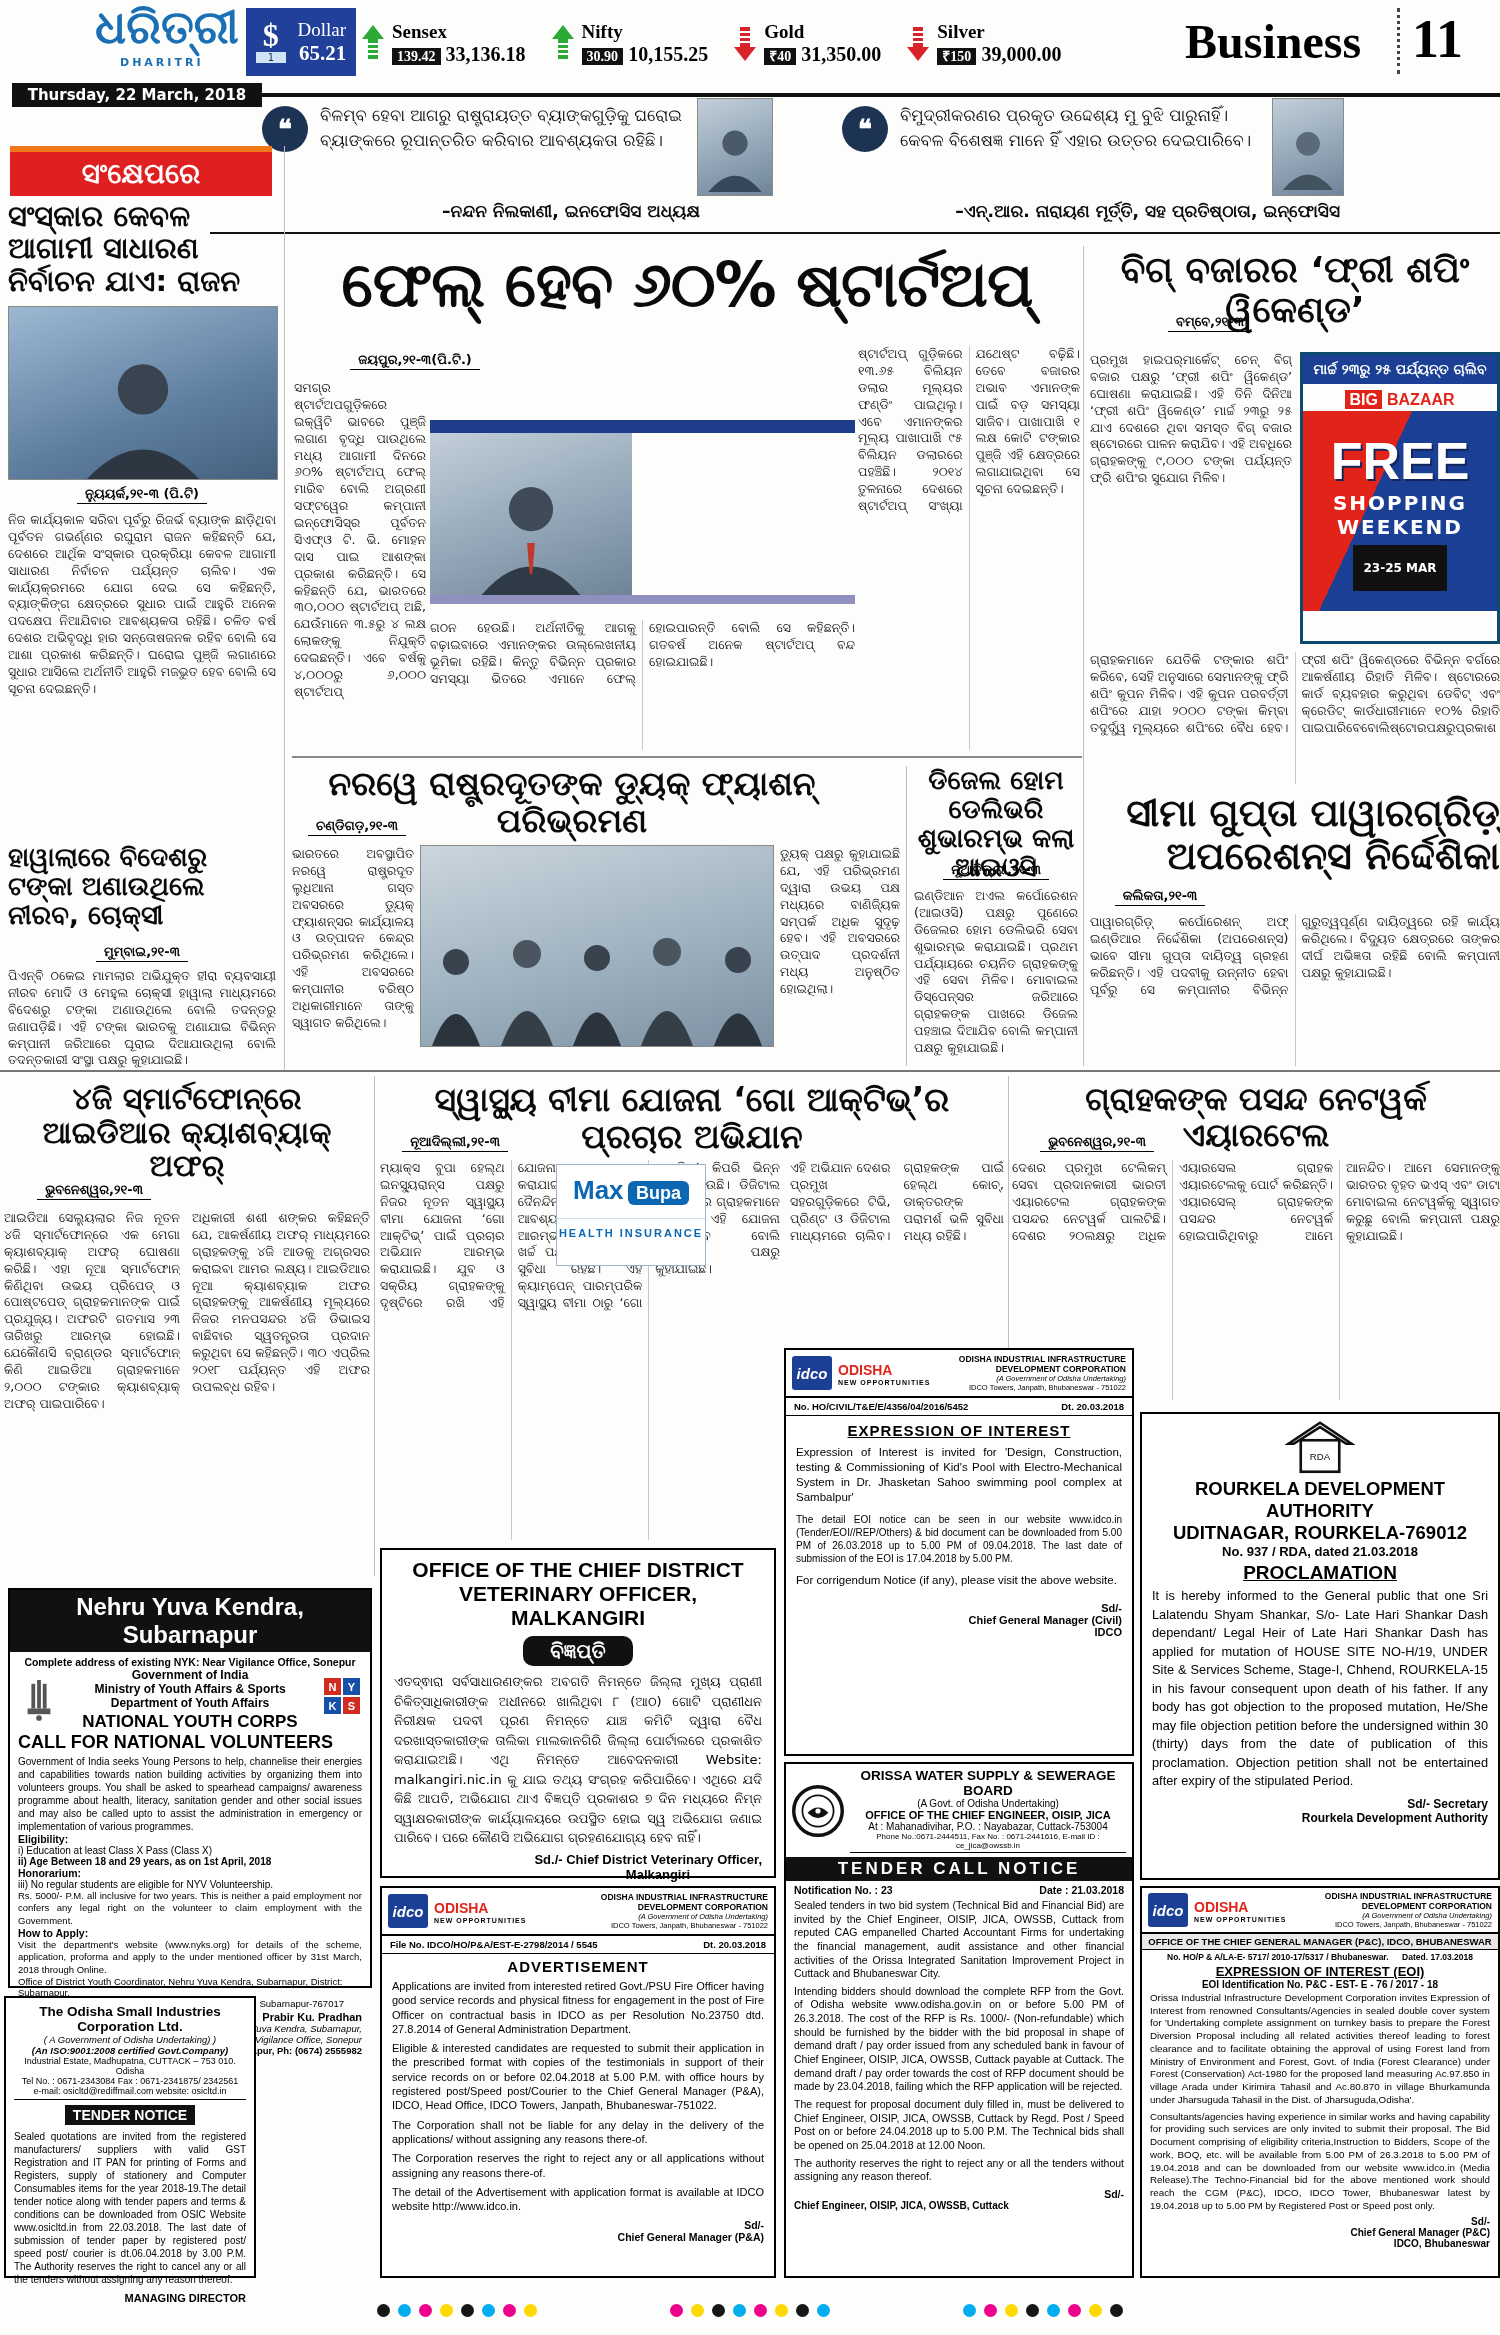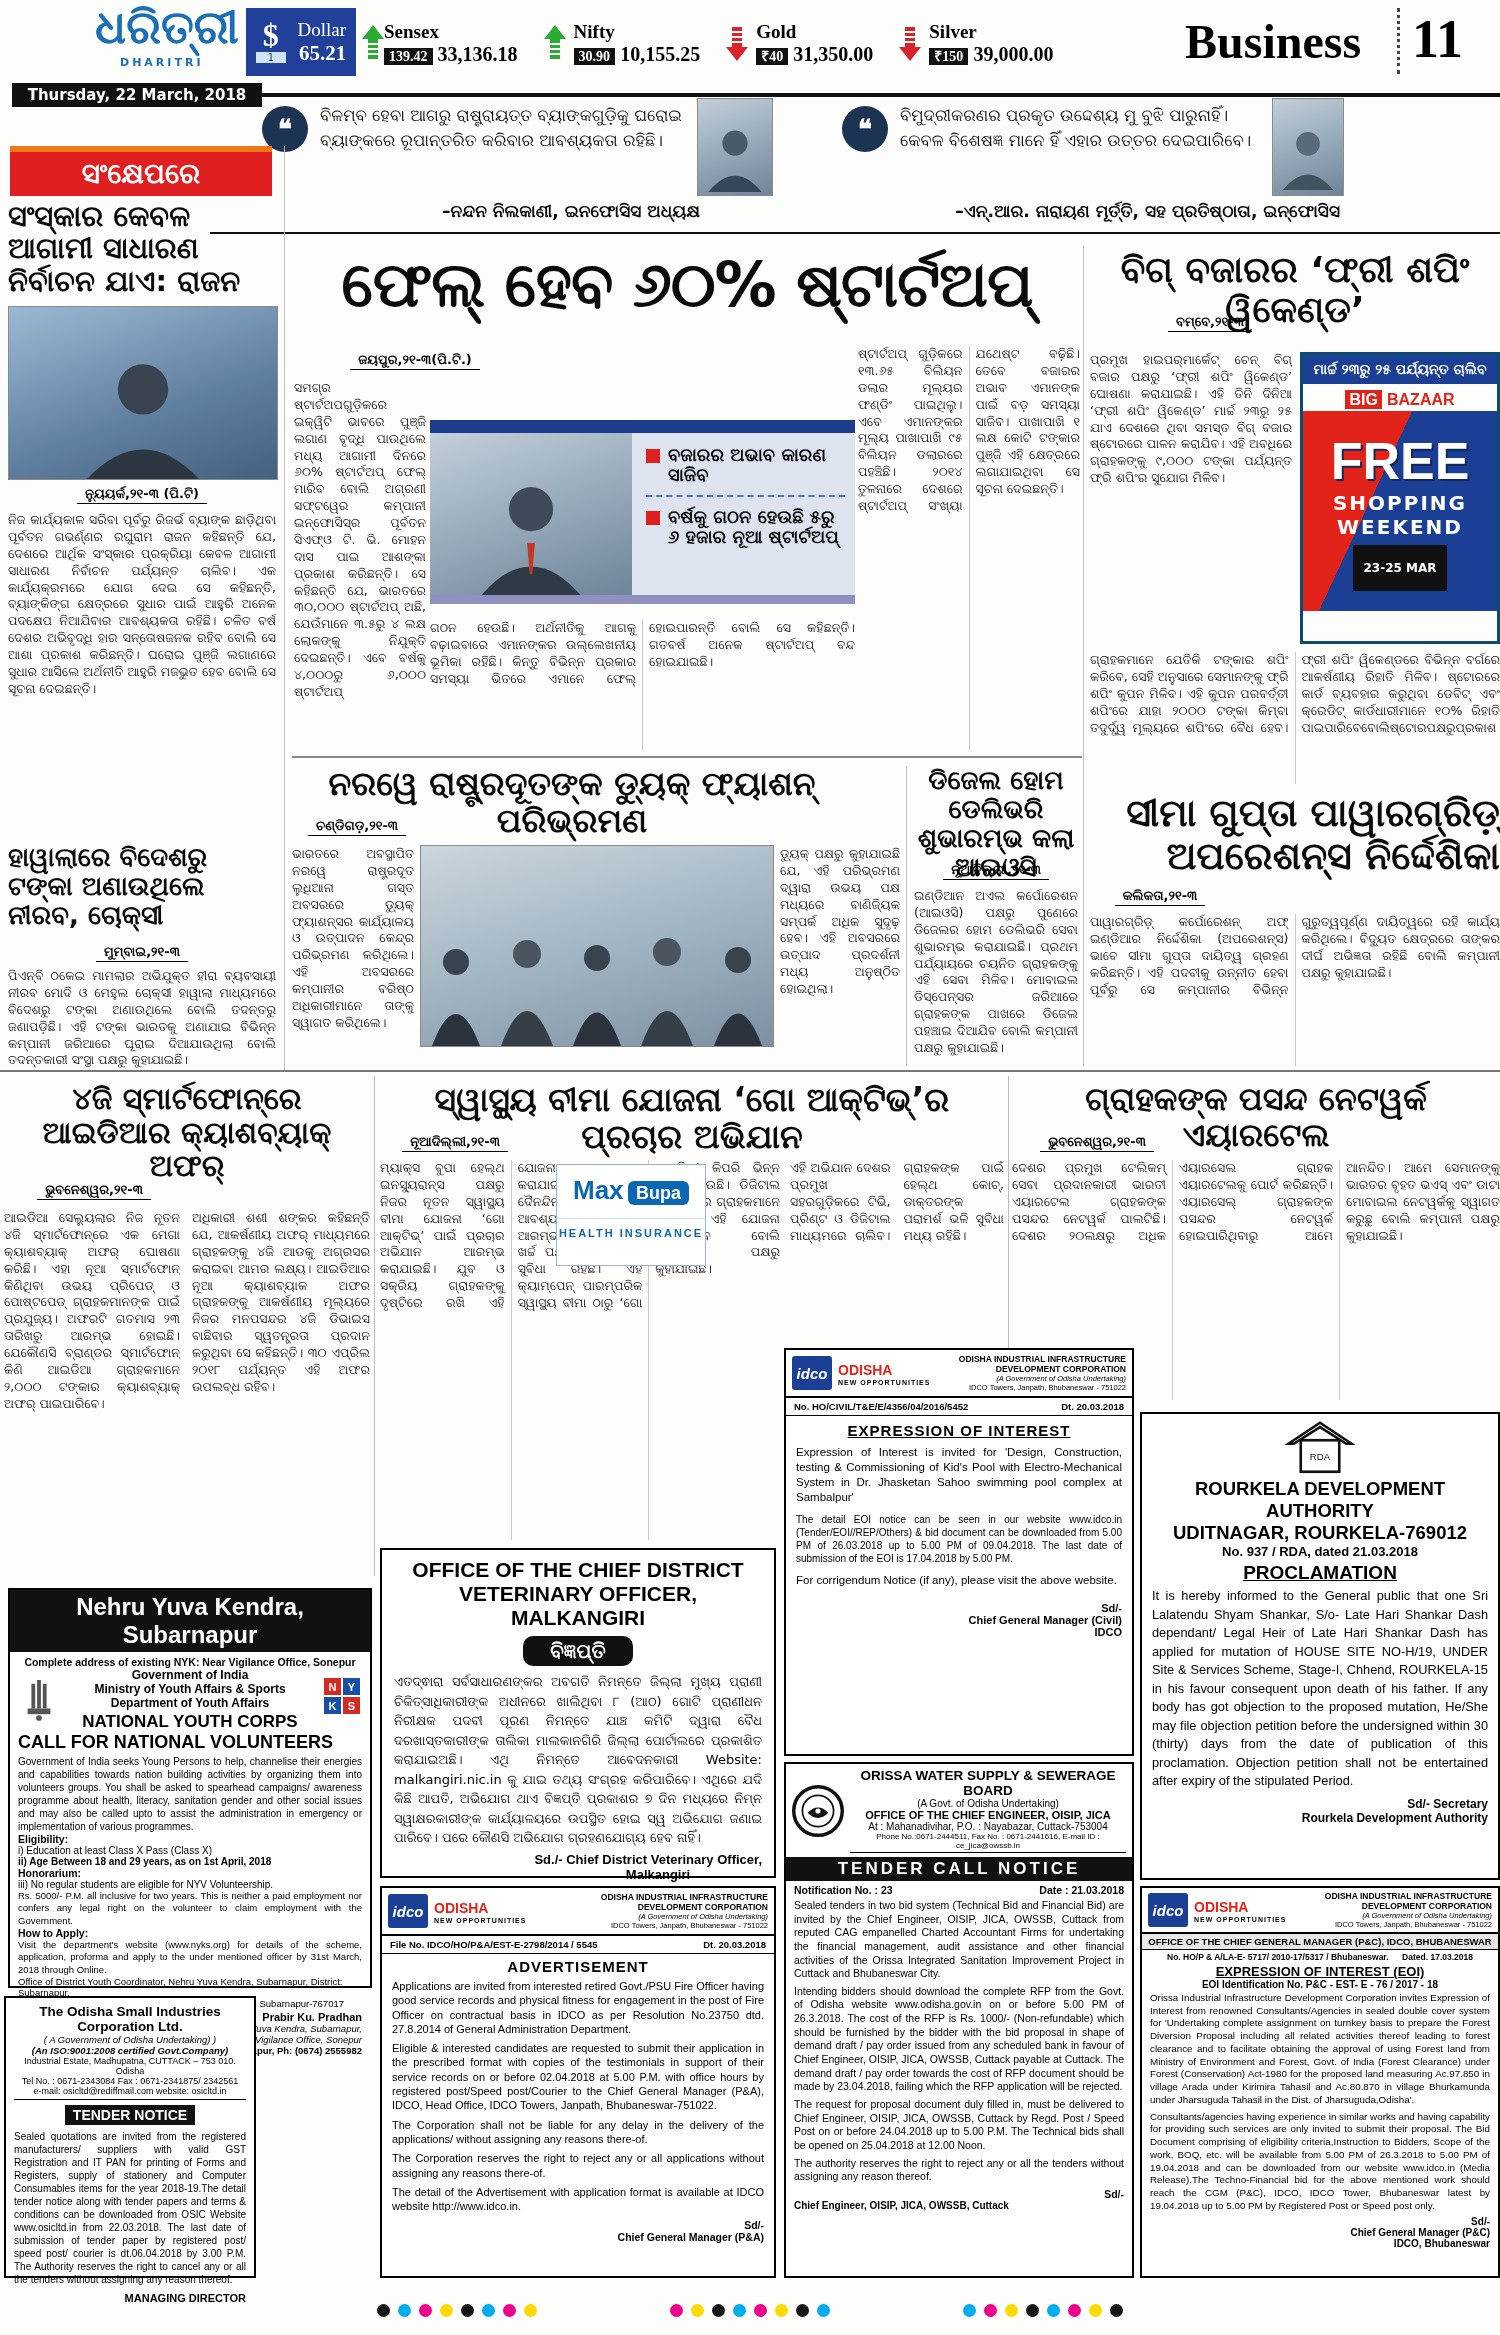--- a/index.html
+++ b/index.html
@@ -44,21 +44,21 @@
     <div style="font-size:32px;font-weight:bold;font-family:'Liberation Serif',serif;line-height:0.9">$</div>
     <div style="background:#cfe4f4;color:#1a2a5a;font-size:10px;width:30px;margin:2px auto 0;text-align:center">1</div>
   </div>
   <div style="text-align:right">
     <div style="font-size:19px;font-family:'Liberation Serif',serif">Dollar</div>
     <div style="font-size:21px;font-weight:bold;font-family:'Liberation Serif',serif">65.21</div>
   </div>
 </div>
 
 <div class="abs" style="left:362px;top:8px;width:800px;height:70px;display:flex;align-items:center;gap:26px">
-  <div style="display:flex;align-items:center;">
+  <div style="display:flex;align-items:center;gap:8px">
     <svg width="22" height="36" viewBox="0 0 22 36">
         <polygon points="11,0 22,14 0,14" fill="#2baa35"></polygon>
         <rect x="6" y="14" width="10" height="20" fill="#2baa35"></rect>
         <rect x="6" y="18" width="10" height="2" fill="#fff"></rect>
         <rect x="6" y="23" width="10" height="2" fill="#fff"></rect>
         <rect x="6" y="28" width="10" height="2" fill="#fff"></rect>
       </svg>
     <div>
       <div class="tick-label">Sensex</div>
       <div><span class="badge">139.42</span> <span class="tick-val">33,136.18</span></div>
@@ -154,31 +154,20 @@
 
 <div class="abs" style="left:430px;top:420px;width:425px;height:192px">
   <div style="height:13px;background:#1e3c8c"></div>
   <div style="display:flex;height:162px">
     <div class="photo" style="width:202px;height:162px;border:none">
       <svg width="130" height="130" viewBox="0 0 100 100">
           <circle cx="50" cy="34" r="17" fill="#3f4b58"></circle>
           <path d="M12 100 Q50 56 88 100 Z" fill="#2e3a46"></path>
           <polygon points="47,60 53,60 51,84 49,84" fill="#c0392b"></polygon>
         </svg>
-    </div>
-    <div style="width:223px;background:#dde3ef;padding:12px 10px 6px 14px;box-sizing:border-box">
-      <div style="display:flex">
-          <span class="bullet-sq"></span>
-          <span class="hd" style="font-size:18px">ବଜାରର ଅଭାବ କାରଣ ସାଜିବ</span>
-        </div>
-      <div style="border-top:2px dashed #4a72c4;margin:10px 0"></div>
-      <div style="display:flex">
-          <span class="bullet-sq"></span>
-          <span class="hd" style="font-size:18px">ବର୍ଷକୁ ଗଠନ ହେଉଛି ୫ରୁ ୬ ହଜାର ନୂଆ ଷ୍ଟାର୍ଟଅପ୍</span>
-        </div>
     </div>
   </div>
   <div style="height:9px;background:#8f8fc0"></div>
 </div>
 
 <div class="abs bt c2" style="left:858px;top:346px;width:222px;height:404px;overflow:hidden">ଷ୍ଟାର୍ଟଅପ୍ ଗୁଡ଼ିକରେ ୧୩.୬୫ ବିଲିୟନ ଡଲାର ମୂଲ୍ୟର ଫଣ୍ଡିଂ ପାଇଥିଲୁ। ଏବେ ଏମାନଙ୍କର ମୂଲ୍ୟ ପାଖାପାଖି ୯୫ ବିଲିୟନ ଡଲାରରେ ପହଞ୍ଚିଛି। ୨୦୧୪ ତୁଳନାରେ ଦେଶରେ ଷ୍ଟାର୍ଟଅପ୍ ସଂଖ୍ୟା ଯଥେଷ୍ଟ ବଢ଼ିଛି। ତେବେ ବଜାରର ଅଭାବ ଏମାନଙ୍କ ପାଇଁ ବଡ଼ ସମସ୍ୟା ସାଜିବ। ପାଖାପାଖି ୧ ଲକ୍ଷ କୋଟି ଟଙ୍କାର ପୁଞ୍ଜି ଏହି କ୍ଷେତ୍ରରେ ଲଗାଯାଇଥିବା ସେ ସୂଚନା ଦେଇଛନ୍ତି।</div>
 <div class="abs bt c2" style="left:430px;top:620px;width:425px;height:130px;overflow:hidden">ଗଠନ ହେଉଛି। ଅର୍ଥନୀତିକୁ ଆଗକୁ ବଢ଼ାଇବାରେ ଏମାନଙ୍କର ଉଲ୍ଲେଖନୀୟ ଭୂମିକା ରହିଛି। କିନ୍ତୁ ବିଭିନ୍ନ ପ୍ରକାର ସମସ୍ୟା ଭିତରେ ଏମାନେ ଫେଲ୍ ହୋଇପାରନ୍ତି ବୋଲି ସେ କହିଛନ୍ତି। ଗତବର୍ଷ ଅନେକ ଷ୍ଟାର୍ଟଅପ୍ ବନ୍ଦ ହୋଇଯାଇଛି।</div>
 
 <div class="abs vline" style="left:1083px;top:246px;height:820px"></div>
 <div class="abs hline" style="left:292px;top:756px;width:790px;height:2px;background:#888"></div>

